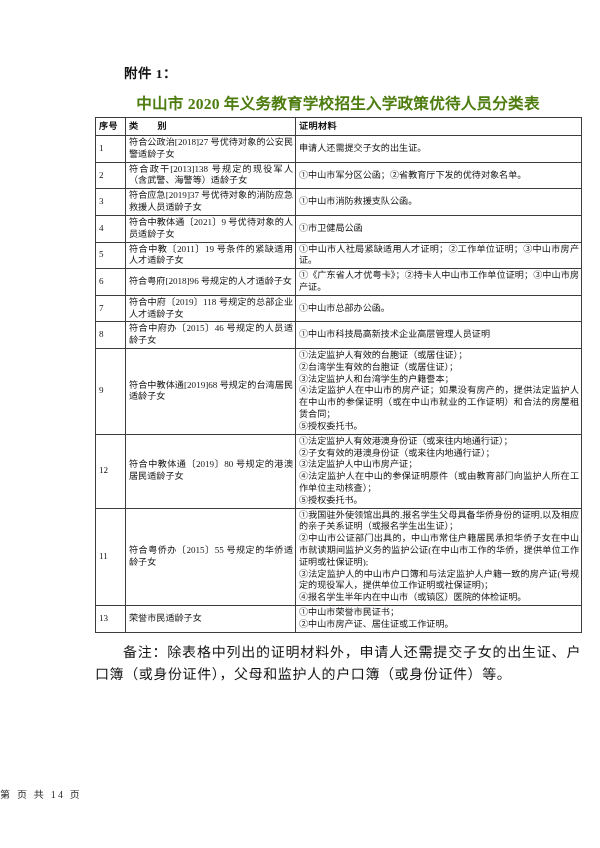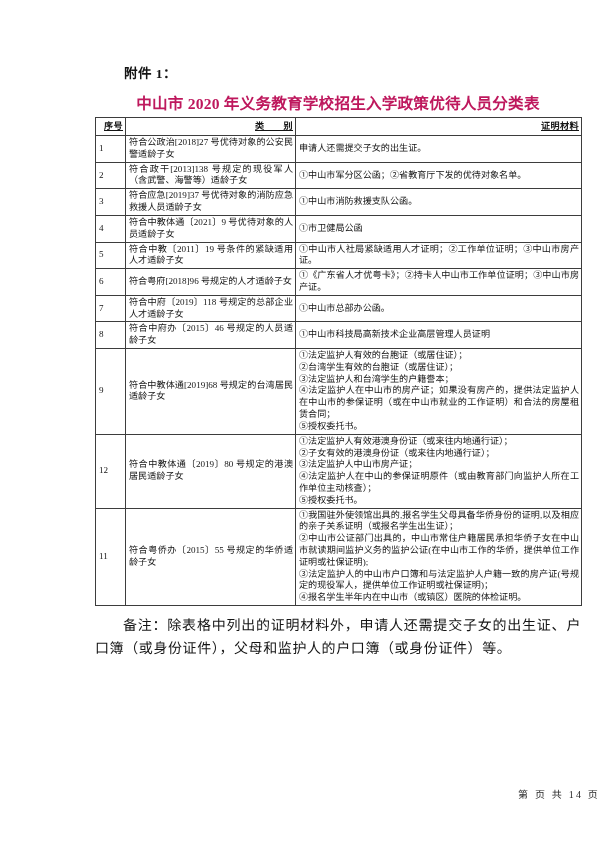--- a/index.html
+++ b/index.html
@@ -37,21 +37,21 @@
     font-weight: 600;
     color: #131313;
   }
 
   .doc-title {
     font-size: 15.6px;
     font-weight: 700;
     text-align: center;
     letter-spacing: 0.2px;
     margin: 0 0 4px 0;
-    color: #be185d;
+    color: #4d7c0f;
     white-space: nowrap;
   }
 
   table.classification-table {
     border-collapse: collapse;
     width: 486px;
     table-layout: fixed;
     margin: 0;
   }
   table.classification-table td,
@@ -62,27 +62,26 @@
     font-size: 9.1px;
     line-height: 1.30;
     color: #141414;
     font-family: "Liberation Serif", "DejaVu Serif", serif;
   }
   col.c-seq { width: 30px; }
   col.c-cat { width: 170px; }
   col.c-doc { width: 286px; }
 
   thead th {
-    text-align: right;
+    text-align: left;
     font-weight: 700;
     font-size: 10px;
     height: 15px;
     padding: 0;
     letter-spacing: 0.4px;
-    text-decoration: underline;
   }
 
   td.seq {
     text-align: left;
     vertical-align: bottom;
     font-size: 9px;
     padding-left: 2px;
     padding-bottom: 0px;
     font-family: "Liberation Serif", "DejaVu Serif", serif;
   }
@@ -115,21 +114,21 @@
     letter-spacing: 0.6px;
     color: #151515;
     font-family: "Liberation Serif", "DejaVu Serif", serif;
   }
 
   .footer {
     position: absolute;
     left: 0;
     top: 786px;
     width: 600px;
-    text-align: right;
+    text-align: left;
     font-size: 10px;
     letter-spacing: 2.2px;
     color: #2a2a2a;
   }
 </style>
 </head>
 <body>
 
 <div class="page">
   <div class="content">
@@ -233,20 +232,28 @@
           <tr>
             <td class="seq">11</td>
             <td class="cat">符合粤侨办〔2015〕55 号规定的华侨适龄子女</td>
             <td class="docs">
               <span class="line">①我国驻外使领馆出具的,报名学生父母具备华侨身份的证明,以及相应的亲子关系证明（或报名学生出生证）；</span>
               <span class="line">②中山市公证部门出具的，中山市常住户籍居民承担华侨子女在中山市就读期间监护义务的监护公证(在中山市工作的华侨，提供单位工作证明或社保证明);</span>
               <span class="line">③法定监护人的中山市户口簿和与法定监护人户籍一致的房产证(号规定的现役军人，提供单位工作证明或社保证明)；</span>
               <span class="line">④报名学生半年内在中山市（或镇区）医院的体检证明。</span>
             </td>
           </tr>
+          <tr>
+            <td class="seq">13</td>
+            <td class="cat">荣誉市民适龄子女</td>
+            <td class="docs">
+              <span class="line">①中山市荣誉市民证书；</span>
+              <span class="line">②中山市房产证、居住证或工作证明。</span>
+            </td>
+          </tr>
         </tbody>
     </table>
 
     <p class="remark">备注：除表格中列出的证明材料外，申请人还需提交子女的出生证、户口簿（或身份证件），父母和监护人的户口簿（或身份证件）等。</p>
   </div>
 
   <div class="footer">第  页 共 14 页</div>
 </div>
 
 </body></html>

